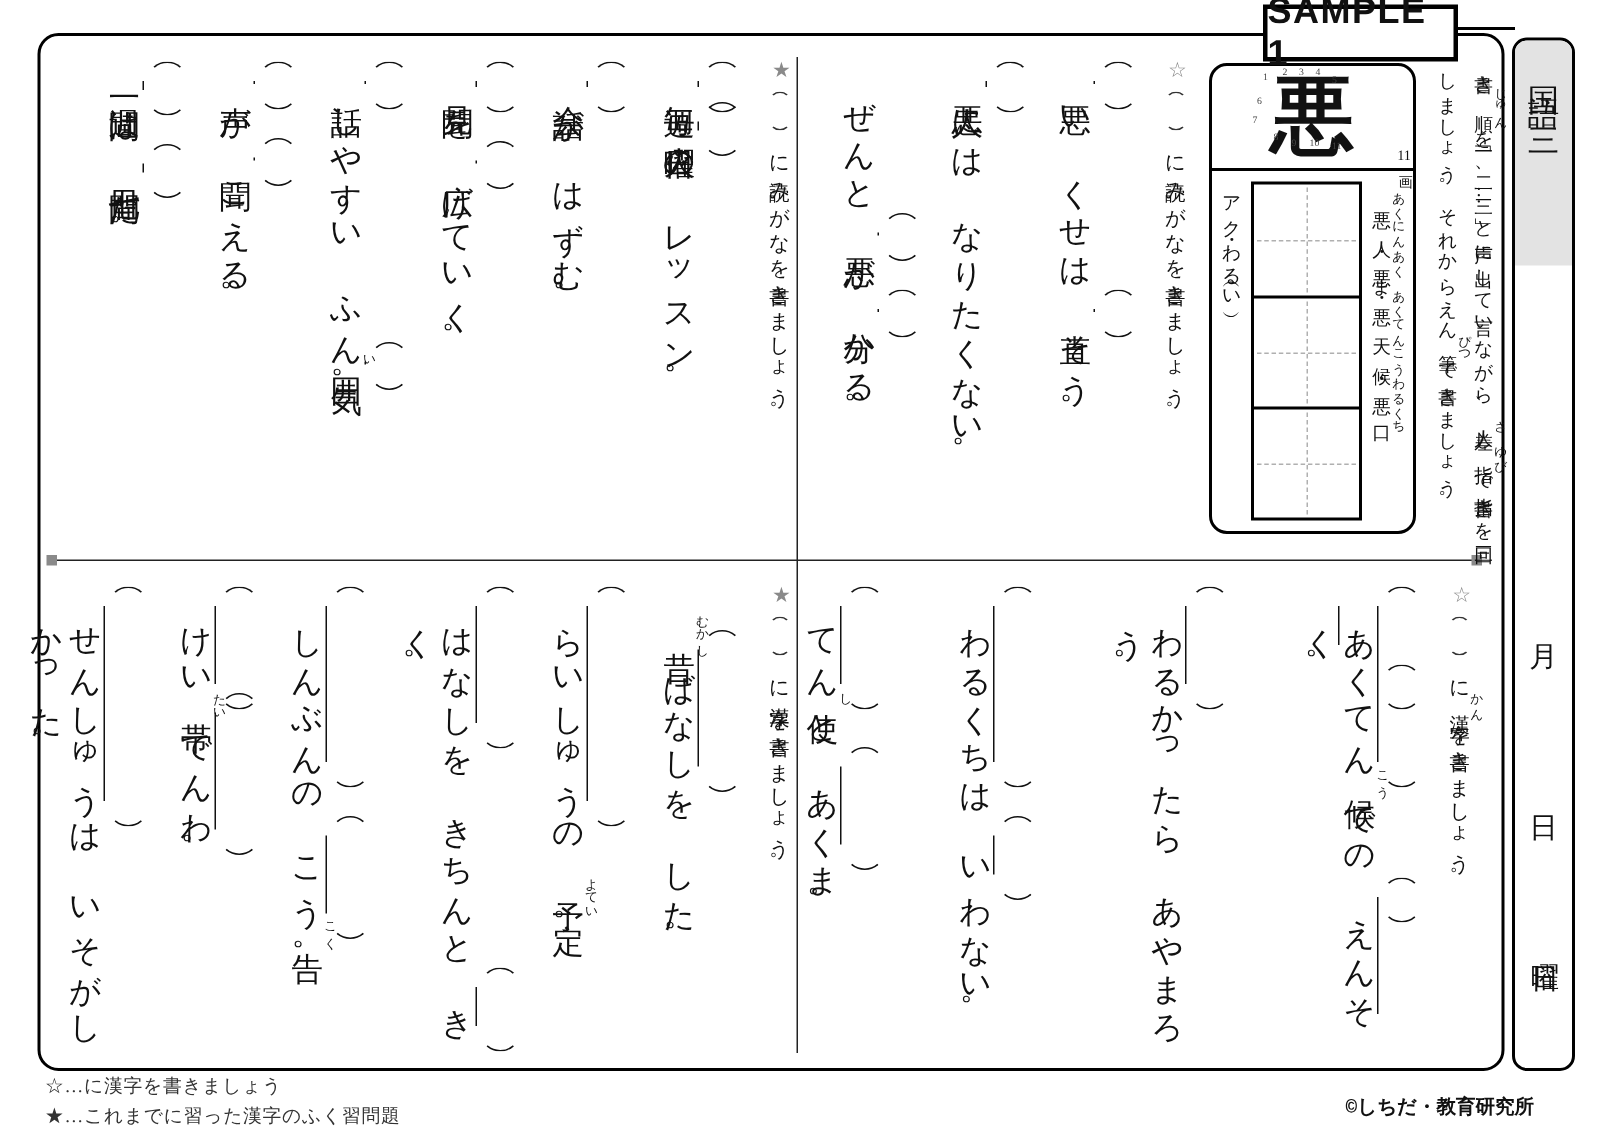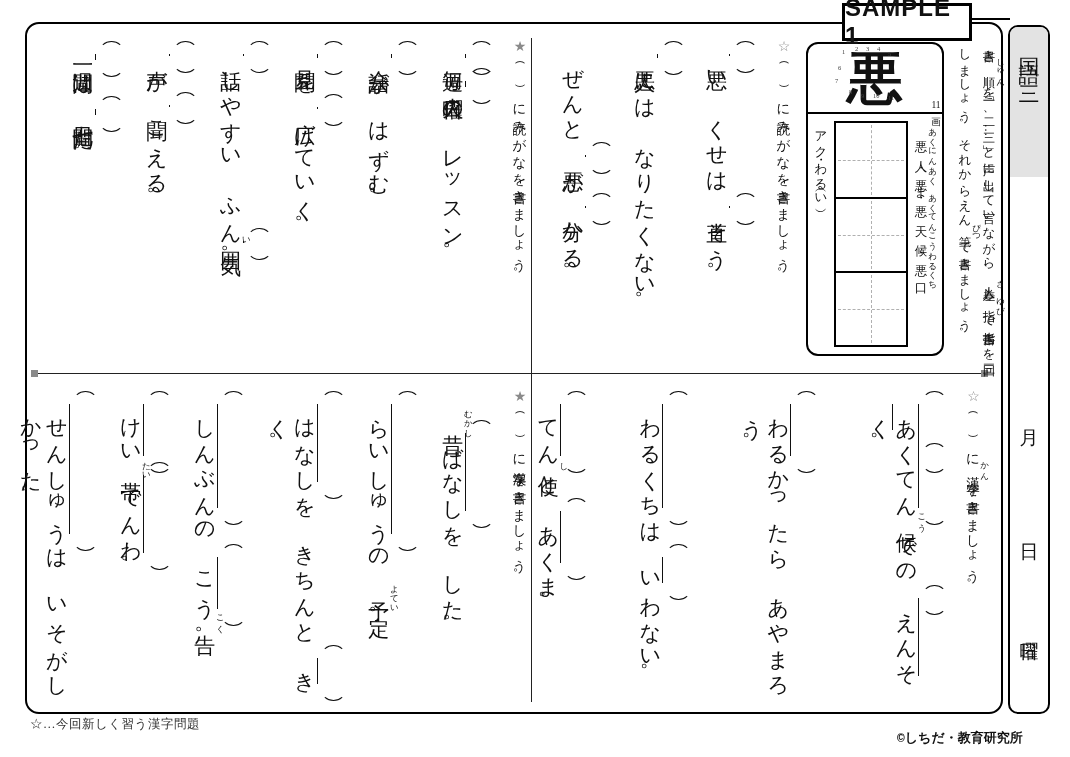--- a/index.html
+++ b/index.html
@@ -161,17 +161,18 @@
       <div class="heading"><span class="star">★</span><span class="mini-paren"></span><span>に漢字を書きましょう。</span></div>
       <div class="sentence"><ruby>昔<rt>むかし</rt></ruby><span class="tg">ばなし</span><span>を　した。</span></div>
       <div class="sentence"><span class="tg">らいしゅう</span><span>の　</span><ruby>予定<rt>よてい</rt></ruby><span>。</span></div>
       <div class="sentence"><span class="tg">はなし</span><span>を　きちんと　</span><span class="tg">き</span><span>く。</span></div>
       <div class="sentence"><span class="tg">しんぶん</span><span>の　</span><span class="tg">こう</span><ruby>告<rt>こく</rt></ruby><span>。</span></div>
       <div class="sentence"><span class="tg">けい</span><ruby>帯<rt>たい</rt></ruby><span class="tg">でんわ</span><span>。</span></div>
       <div class="sentence"><span class="tg">せんしゅう</span><span>は　いそがしかった。</span></div>
     </div>
 
   <div class="legend">
-    <div>☆…今回新しく習う漢字問題</div>
+    <div>☆…に漢字を書きましょう</div>
+    <div>★…これまでに習った漢字のふく習問題</div>
   </div>
   <div class="copyright">©しちだ・教育研究所</div>
 
 </div>
 
 </body></html>

